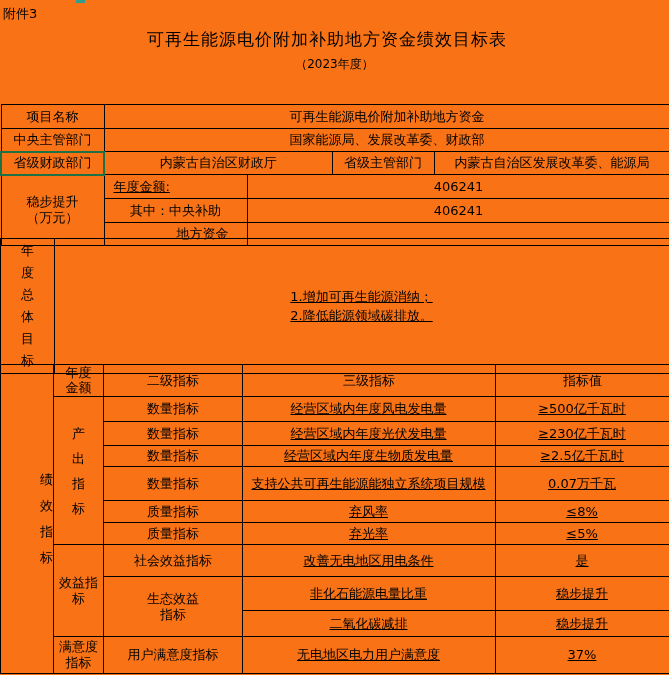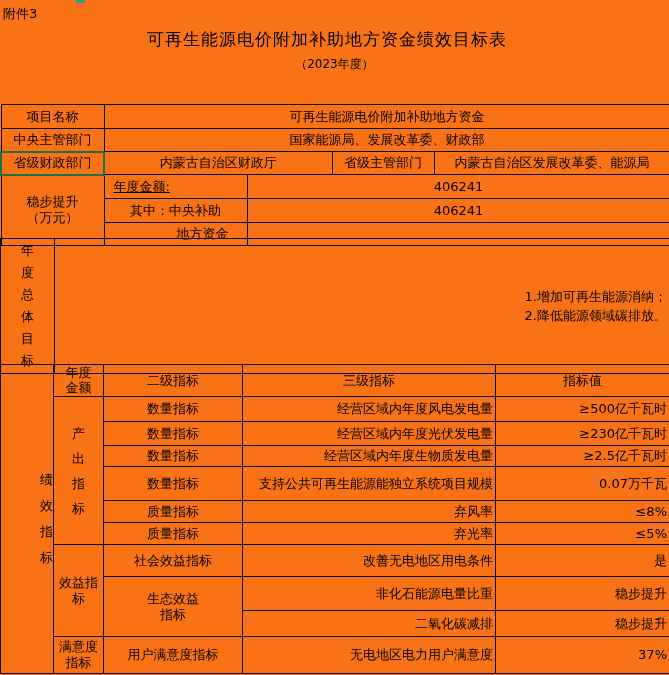--- a/index.html
+++ b/index.html
@@ -15,21 +15,21 @@
   .artifact { position:absolute; left:76px; top:0; width:9px; height:3px; background:#2f9e8f; }
 
   table { border-collapse:collapse; table-layout:fixed; position:absolute; left:0; }
   td { border:1px solid #000; font-size:13px; text-align:center; vertical-align:middle;
        overflow:hidden; padding:0 2px; line-height:16px; }
 
   #tbl-info  { top:88px;  width:669px;margin-top:16px; }
   #tbl-goal  { top:238px; width:669px; }
   #tbl-perf  { top:364px; width:669px; }
 
-  td.left  { text-align:right; padding-left:1px; }
+  td.left  { text-align:center; padding-left:1px;text-decoration:underline; }
   td.lbl-left  { text-align:left; padding-left:9px;text-decoration:underline; }
   td.lbl-right { text-align:right; padding-right:18px; }
   td.pre { white-space:pre-line; }
 
   td.selected { border:2px solid #1e7145; }
 
   .vtext { display:inline-block; width:15px; word-break:break-all;
            text-align:center; }
   .lh22 { line-height:22px; } .lh25 { line-height:25px; } .lh26 { line-height:26px;margin-left:36px; }
   .wrap2 { display:inline-block; width:30px; word-break:break-all; line-height:15px; }

